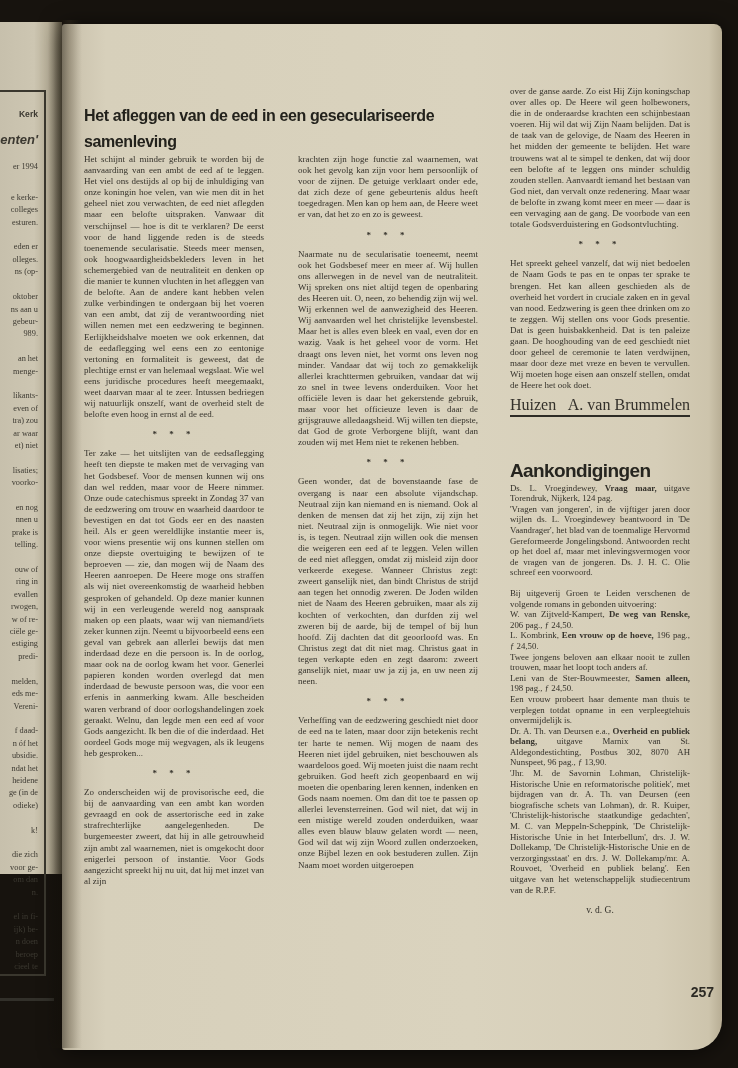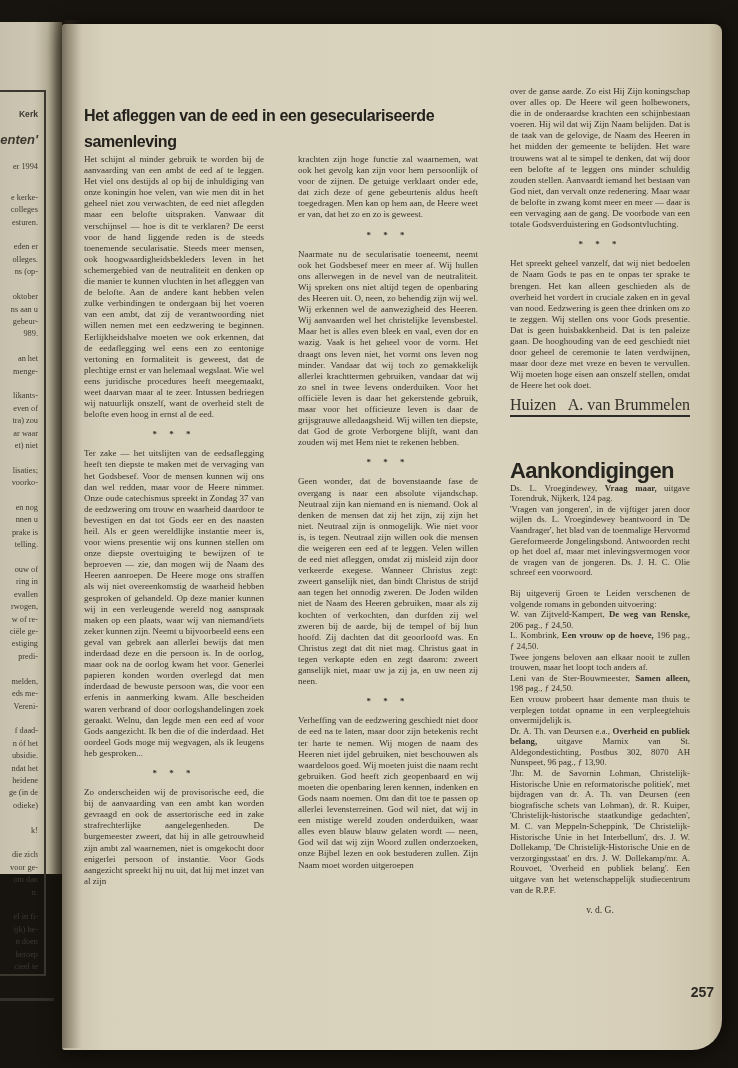--- a/index.html
+++ b/index.html
@@ -60,21 +60,21 @@
     text-align:center;font-weight:bold;font-size:9px;letter-spacing:5px;
     color:#35322b;margin:9px 0 8px 0;
   }
   .sig-row{
     display:flex;justify-content:space-between;align-items:baseline;
     font-size:16px;color:#33302a;margin-top:8px;padding-bottom:4px;
     border-bottom:2.5px solid #2e2c26;
   }
   .aank-title{
     font-family:"Liberation Sans",sans-serif;font-weight:bold;
-    font-size:22px;letter-spacing:-.6px;color:#26251f;
+    font-size:19px;letter-spacing:-.6px;color:#26251f;
     margin-top:48px;margin-bottom:7px;
   }
   .aank-text{font-size:8.8px;line-height:10.6px;}
   .aank-text .gap{height:10px;}
   .aank-text b{font-weight:bold;}
   .vdg{
     text-align:center;font-size:9.5px;color:#33302a;margin-top:10px;
   }
   .page-number{
     position:absolute;right:8px;top:960px;

